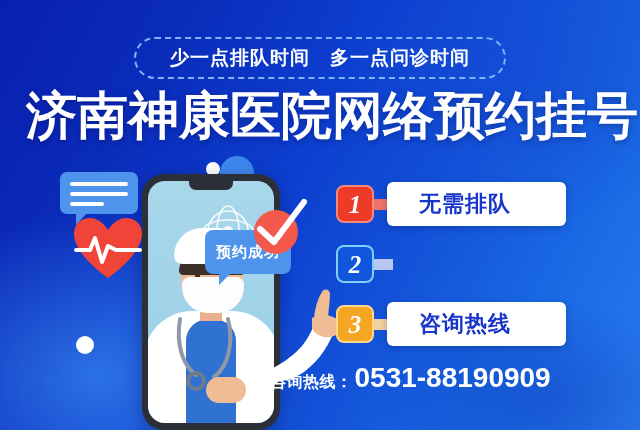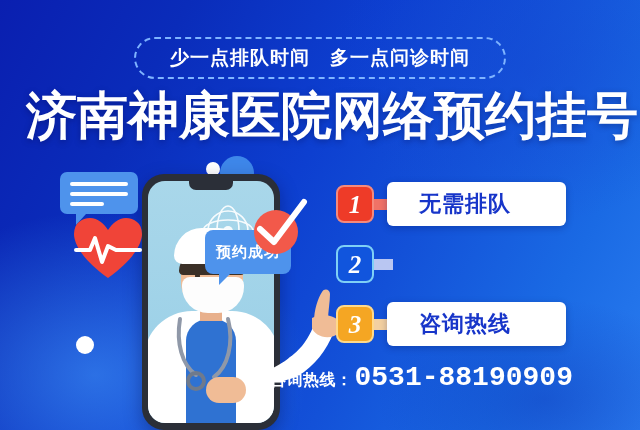--- a/index.html
+++ b/index.html
@@ -443,21 +443,21 @@
     font-size: 16px;
     font-weight: bold;
     letter-spacing: 0.5px;
     font-family: "DejaVu Sans", "Liberation Sans", sans-serif;
   }
   .hotline-number {
     font-size: 28px;
     font-weight: bold;
     letter-spacing: 0px;
     margin-left: 2px;
-    font-family: Liberation Mono, monospace;
+    font-family: Liberation Sans, sans-serif;
   }
 </style>
 </head>
 <body>
 
 <div class="banner">
 
   <div class="glow-a"></div>
   <div class="glow-b"></div>
   <div class="glow-c"></div>

